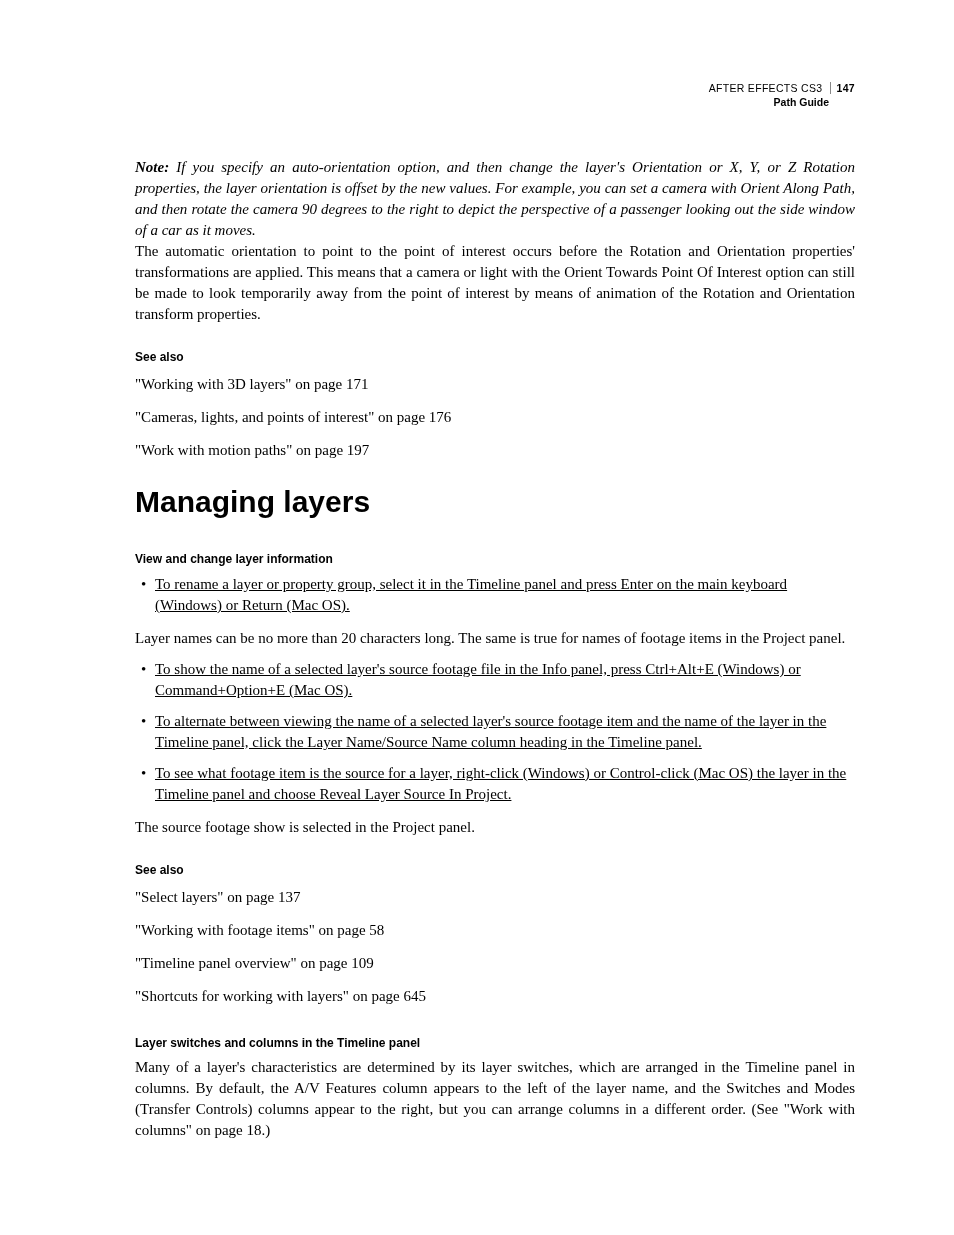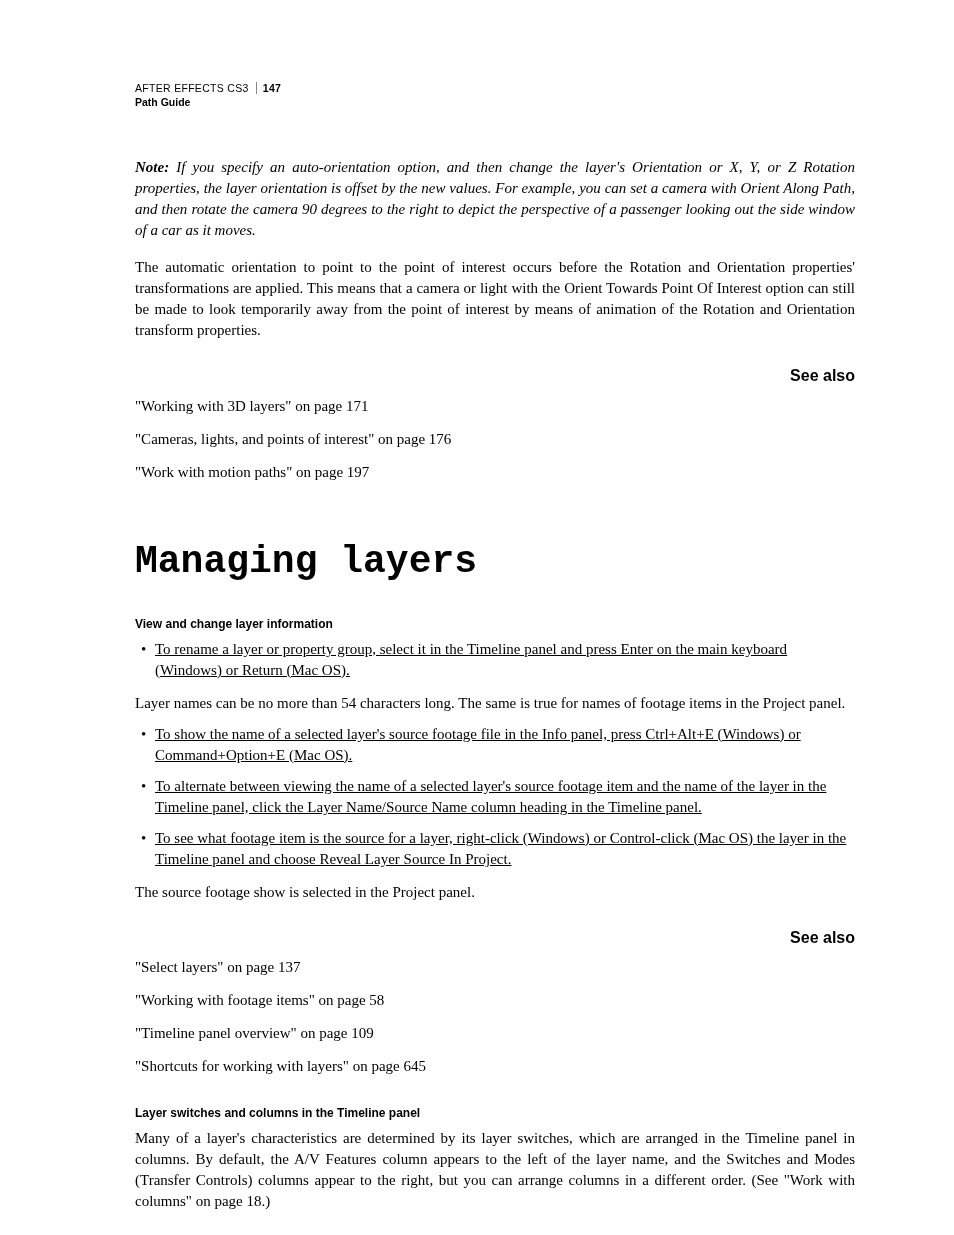--- a/index.html
+++ b/index.html
@@ -10,67 +10,65 @@
       color: #000;
       background: #fff;
       width: 954px;
       height: 1235px;
       position: relative;
     }
     .page {
       padding: 82px 99px 60px 135px;
     }
     .header {
-      text-align: left;
+      text-align: right;
       font-family: "Myriad Pro", "Helvetica Neue", Arial, sans-serif;
       font-size: 10.5px;
       margin-bottom: 48px;
       line-height: 1.3;
     }
     .header-line1 {
       letter-spacing: 0.3px;
     }
     .page-num {
       font-weight: bold;
       padding-left: 6px;
       border-left: 1px solid #888;
       margin-left: 4px;
     }
     .header-line2 {
       font-weight: bold;
       padding-right: 26px;
     }
     .note-para {
       font-style: italic;
-      margin-bottom: 16px;
       text-align: justify;
     }
     .note-label {
       font-weight: bold;
     }
     .body-para {
       margin-bottom: 16px;
       text-align: justify;
     }
     .see-also {
       font-family: "Myriad Pro", "Helvetica Neue", Arial, sans-serif;
       font-weight: bold;
-      font-size: 16px;
+      font-size: 12px;
       margin-top: 24px;
       margin-bottom: 8px;
-      text-align: right;
     }
     .ref {
       margin-bottom: 12px;
     }
     h1.section {
-      font-family: Liberation Mono, monospace;
+      font-family: Liberation Sans, sans-serif;
       font-weight: bold;
-      font-size: 38px;
-      margin-top: 52px;
+      font-size: 30px;
+      margin-top: 20px;
       margin-bottom: 26px;
     }
     h2.subsection {
       font-family: "Myriad Pro", "Helvetica Neue", Arial, sans-serif;
       font-weight: bold;
       font-size: 12px;
       margin-top: 28px;
       margin-bottom: 6px;
     }
     ul.bullets {
@@ -116,21 +114,21 @@
   <p class="ref">"Work with motion paths" on page 197</p>
 
   <h1 class="section">Managing layers</h1>
 
   <h2 class="subsection">View and change layer information</h2>
 
   <ul class="bullets">
     <li>To rename a layer or property group, select it in the Timeline panel and press Enter on the main keyboard (Windows) or Return (Mac OS).</li>
   </ul>
 
-  <p class="body-para tight">Layer names can be no more than 54 characters long. The same is true for names of footage items in the Project panel.</p>
+  <p class="body-para tight">Layer names can be no more than 20 characters long. The same is true for names of footage items in the Project panel.</p>
 
   <ul class="bullets">
     <li>To show the name of a selected layer's source footage file in the Info panel, press Ctrl+Alt+E (Windows) or Command+Option+E (Mac OS).</li>
     <li>To alternate between viewing the name of a selected layer's source footage item and the name of the layer in the Timeline panel, click the Layer Name/Source Name column heading in the Timeline panel.</li>
     <li>To see what footage item is the source for a layer, right-click (Windows) or Control-click (Mac OS) the layer in the Timeline panel and choose Reveal Layer Source In Project.</li>
   </ul>
 
   <p class="body-para">The source footage show is selected in the Project panel.</p>
 
   <div class="see-also">See also</div>

